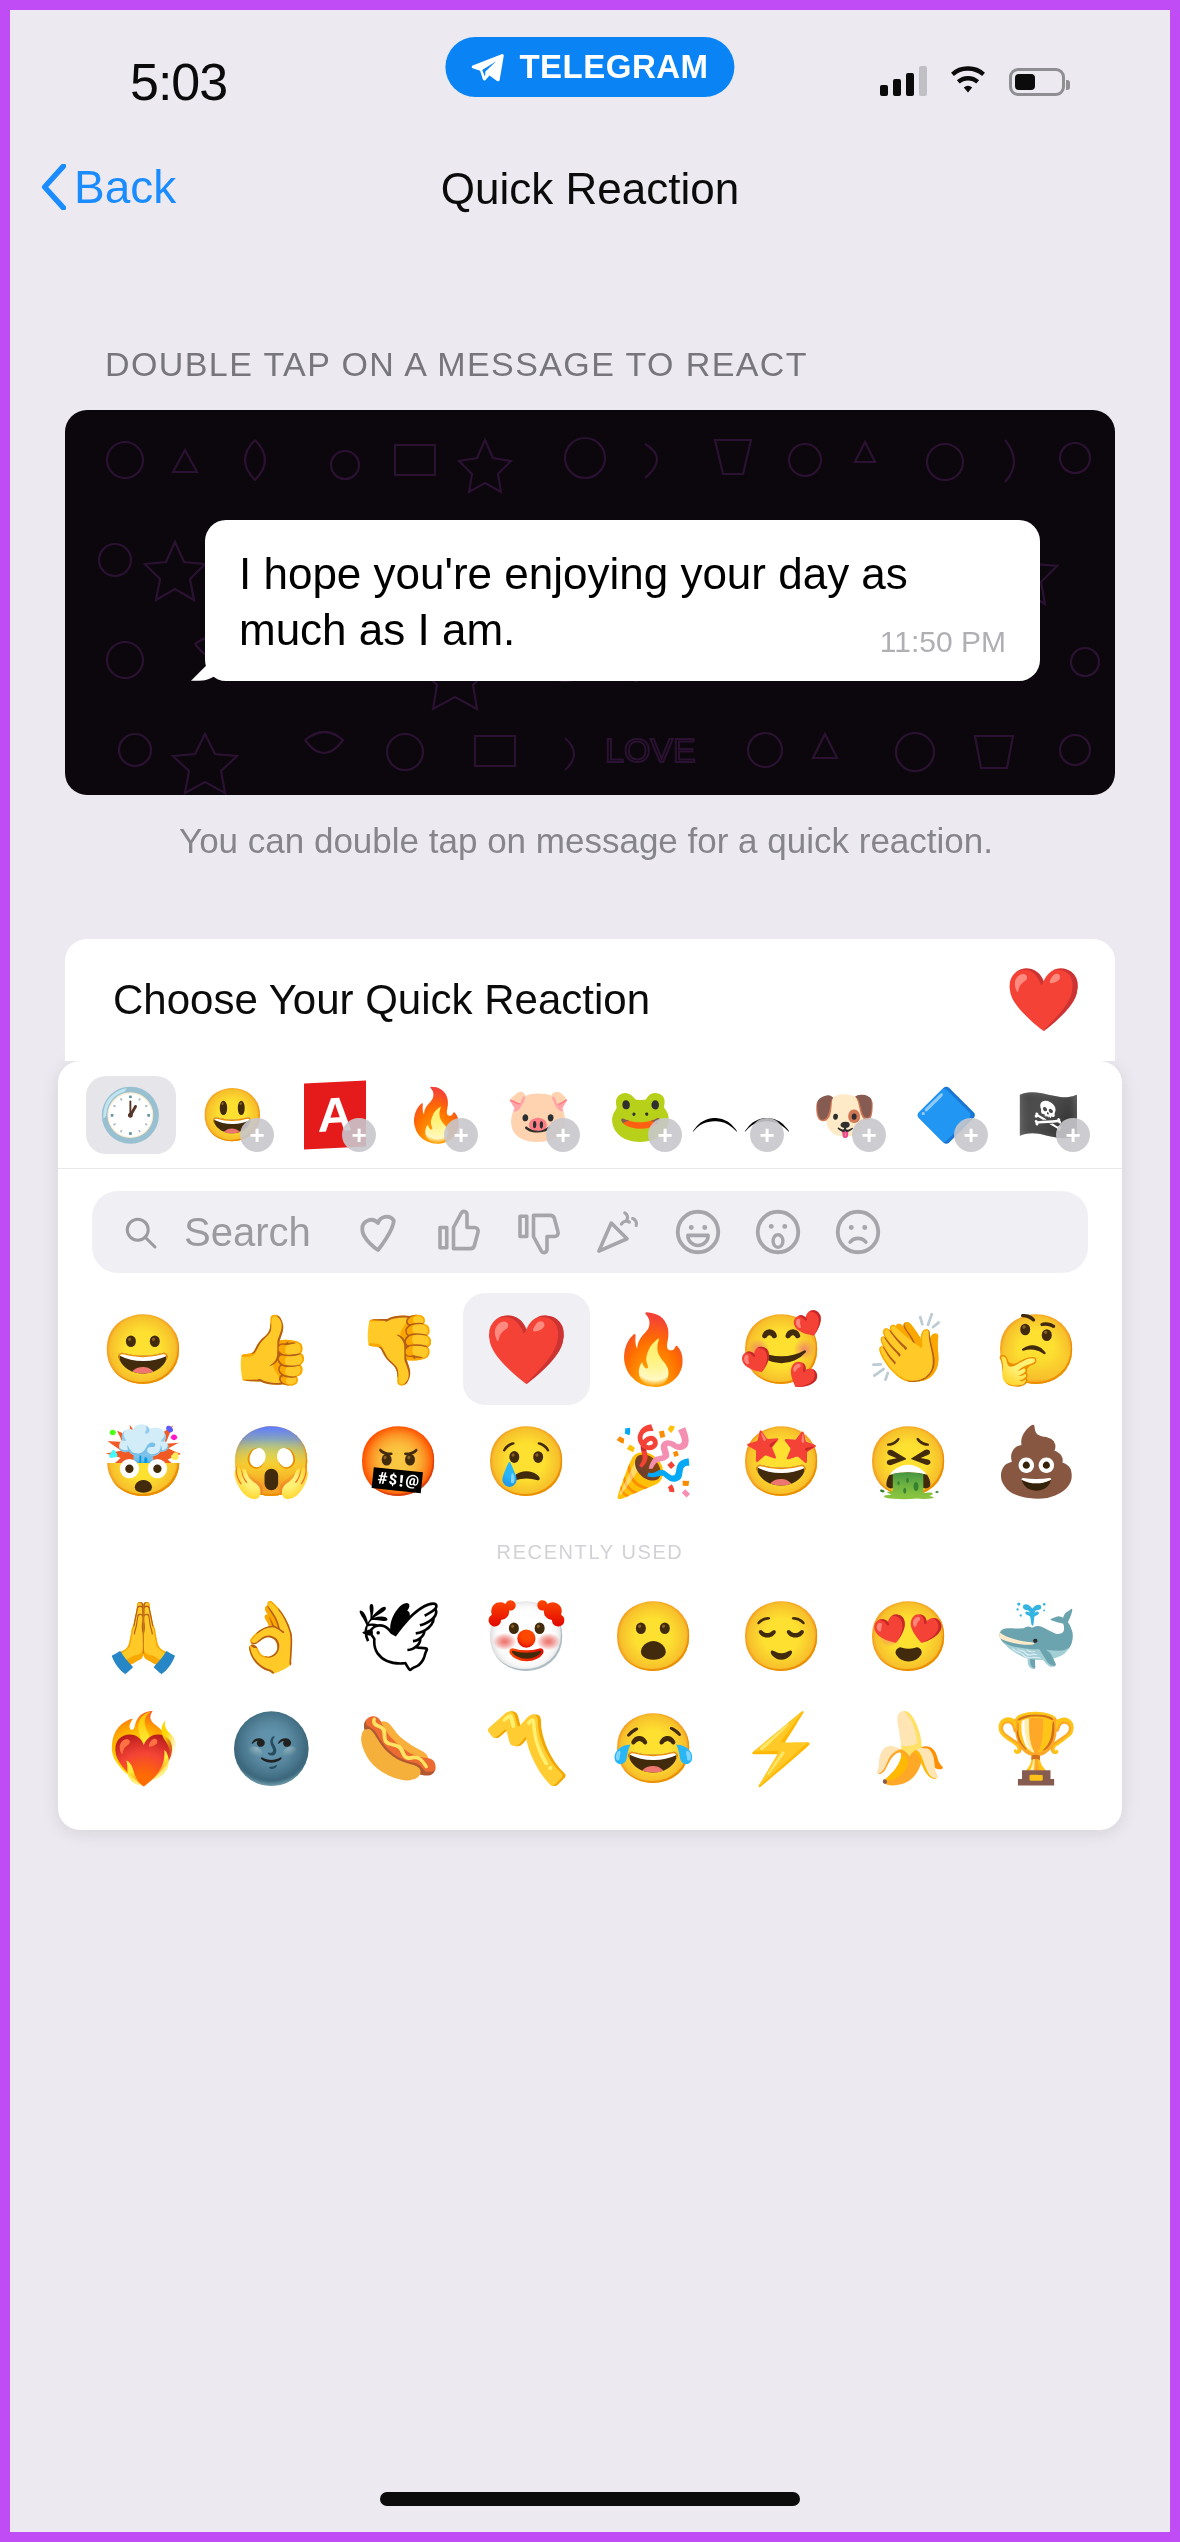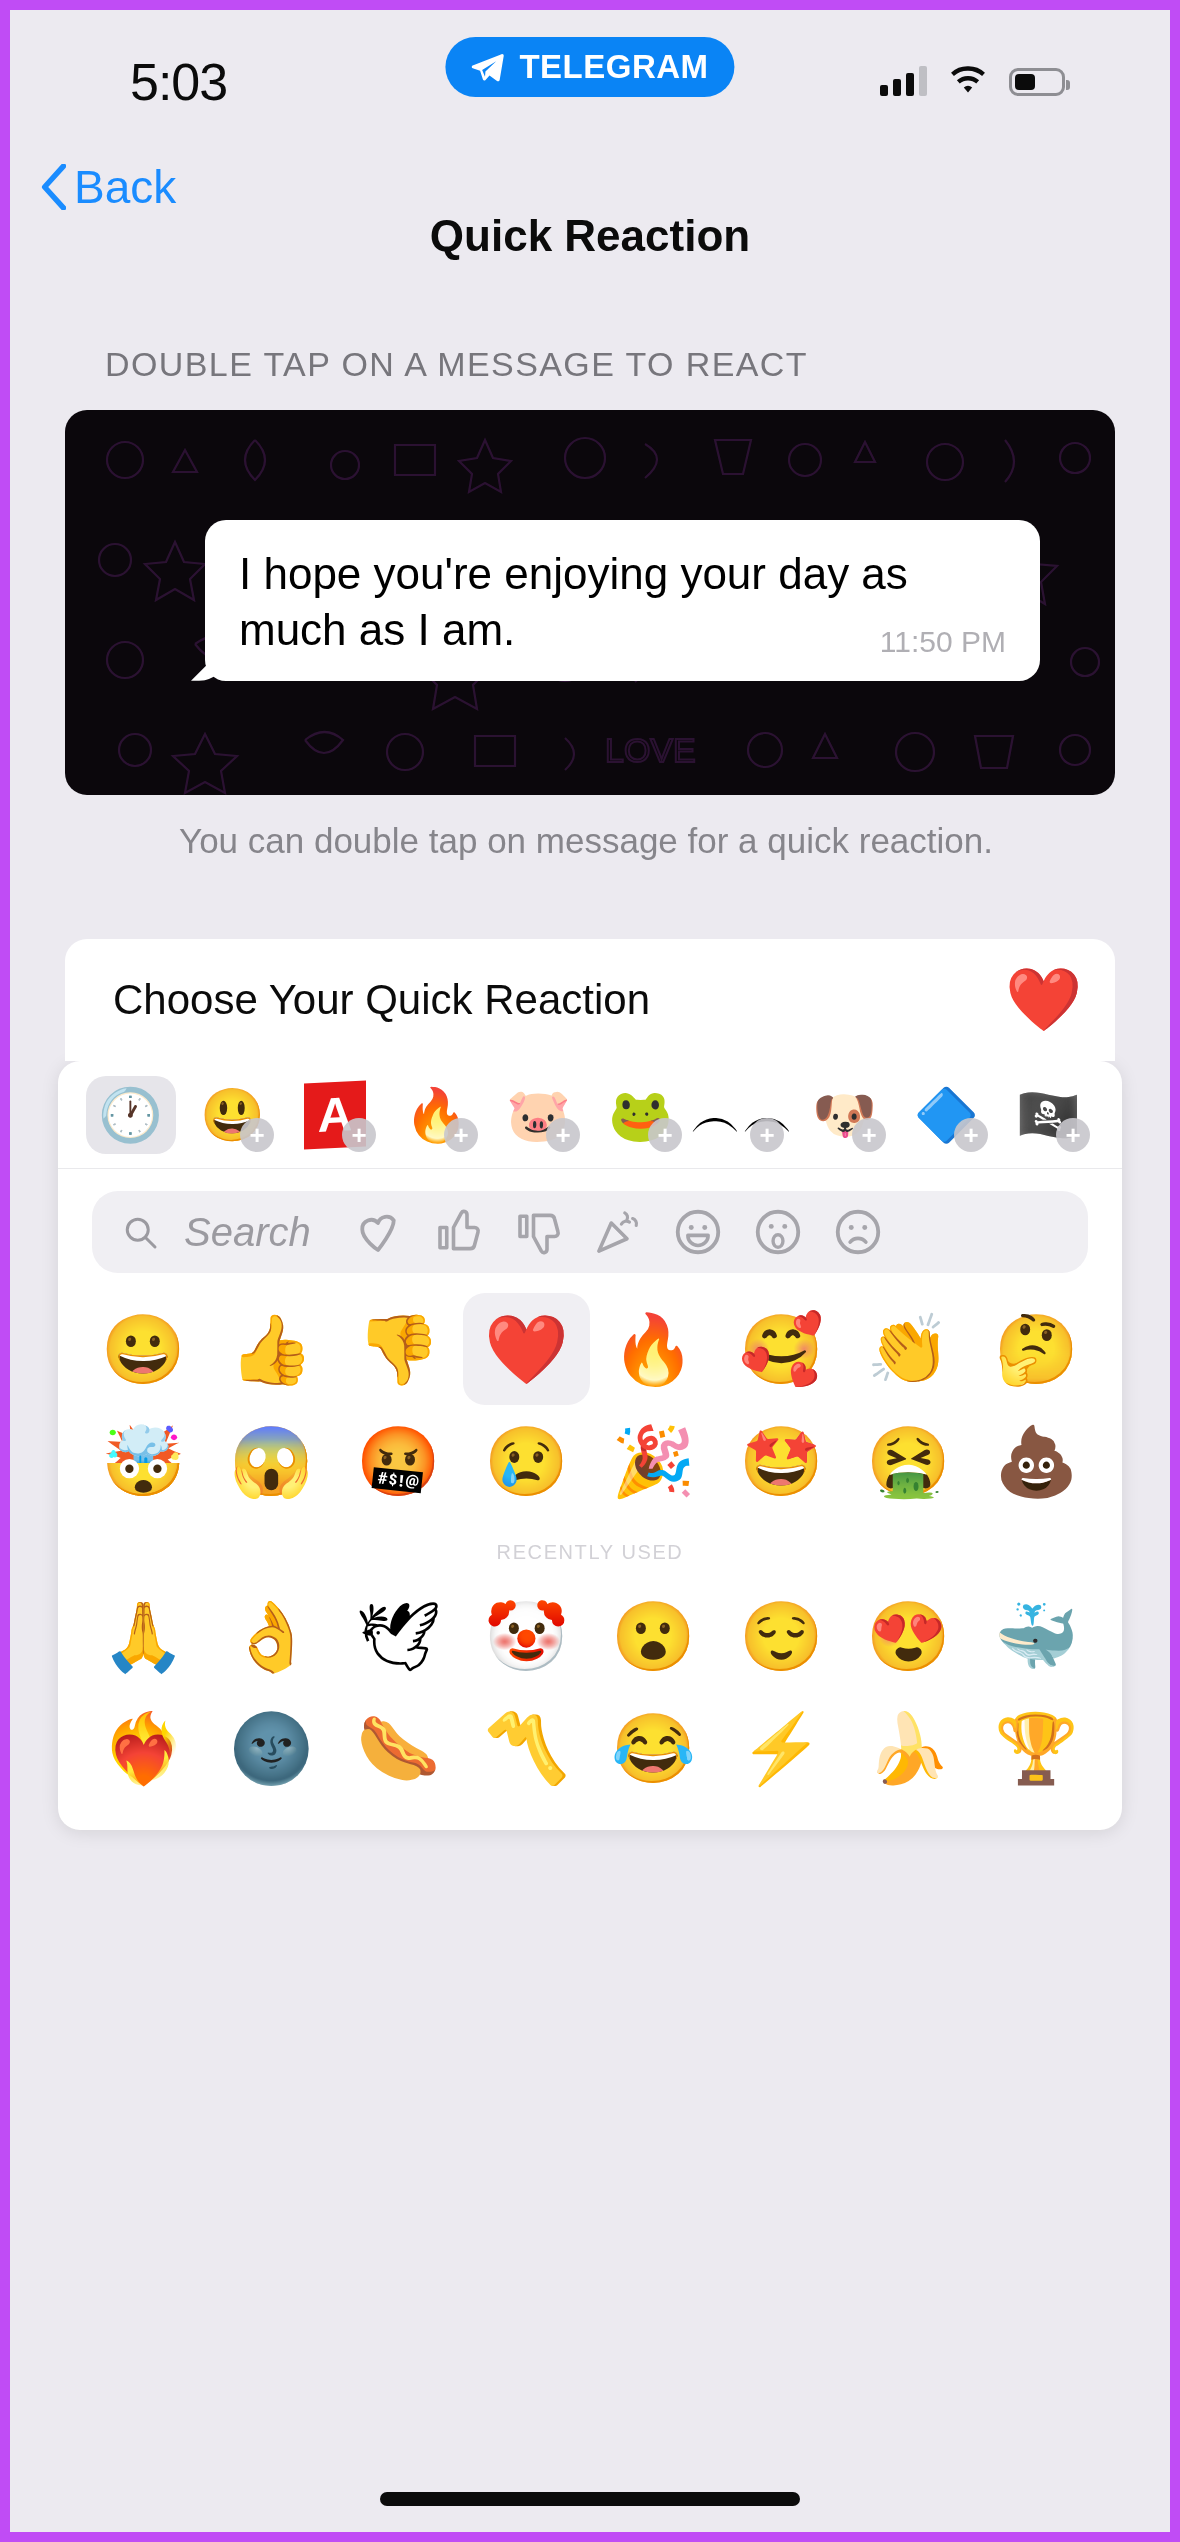--- a/index.html
+++ b/index.html
@@ -86,21 +86,21 @@
     left: 30px; top: 20px;
     display: flex; align-items: center; gap: 8px;
     cursor: pointer;
   }
   .back-chev { width: 26px; height: 46px; }
   .back-label { color: #1a8cff; font-size: 46px; font-weight: 400; }
   .nav-title {
     position: absolute;
     left: 50%; transform: translateX(-50%);
     top: 24px;
-    font-size: 44px; font-weight: 700; color: #0b0b0b; margin-top: 47px;
+    font-size: 44px; font-weight: 400; color: #0b0b0b;
   }
 
   
   .section-header {
     margin: 95px 0 0 95px;
     font-size: 34px;
     color: #77767c;
     letter-spacing: 1.4px;
   }
 
@@ -205,21 +205,20 @@
   
   .searchrow {
     margin: 22px 34px 10px 34px;
     background: #f0eff3;
     border-radius: 26px;
     height: 82px;
     display: flex; align-items: center;
     padding: 0 0 0 30px;
     gap: 26px;
     overflow: hidden;
-    font-style: italic;
   }
   .search-icon { width: 36px; height: 36px; flex:0 0 auto; }
   .search-ph { font-size: 40px; color: #9b9aa0; flex: 0 0 auto; margin-right: 14px; }
   .qfilter { width: 54px; height: 54px; flex: 0 0 auto; }
 
   
   .grid {
     display: grid;
     grid-template-columns: repeat(8, 1fr);
     padding: 10px 22px 0 22px;

